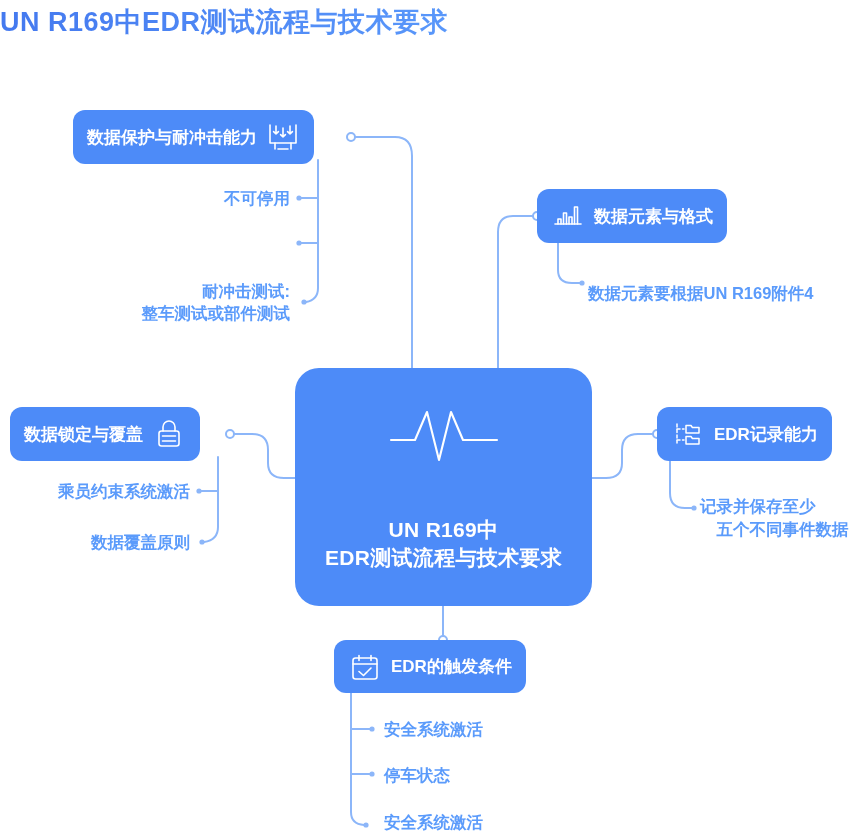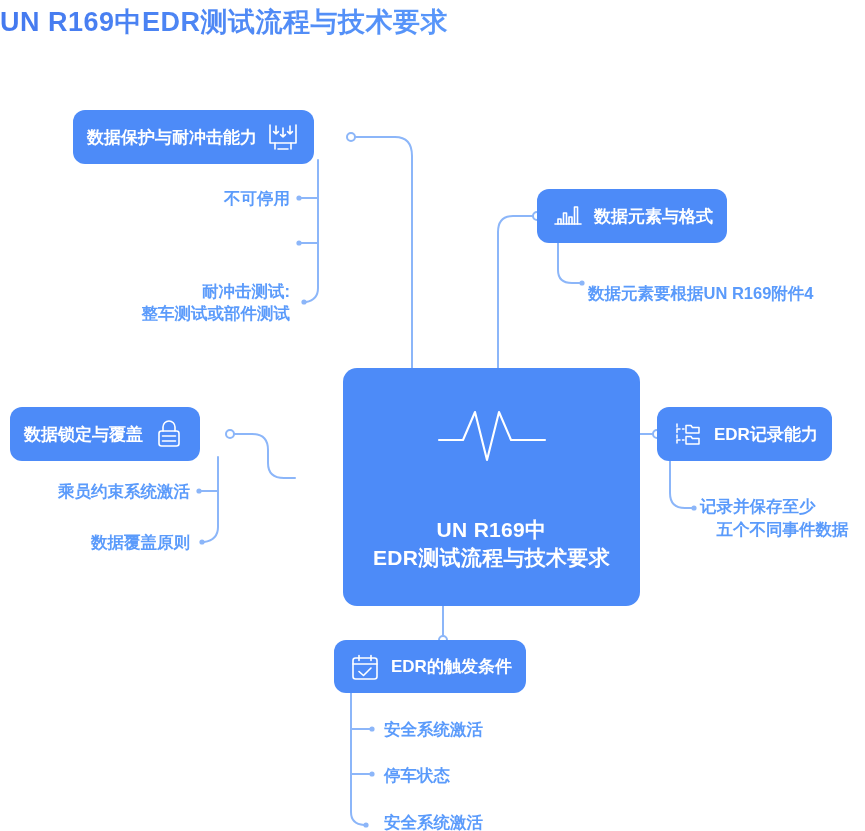--- a/index.html
+++ b/index.html
@@ -69,27 +69,26 @@
   }
 
   
   .center-node {
     position: absolute;
     left: 295px;
     top: 368px;
     width: 297px;
     height: 238px;
     background: #4d8bf8;
-    border-radius: 14px;
+    border-radius: 24px;
     display: flex;
     flex-direction: column;
     align-items: center;
     justify-content: center;
     color: #ffffff;
-    margin-left: 48px;
   }
   .center-icon {
     width: 110px;
     height: 62px;
     margin-bottom: 52px;
   }
   .center-text {
     text-align: center;
     font-size: 21px;
     font-weight: bold;

